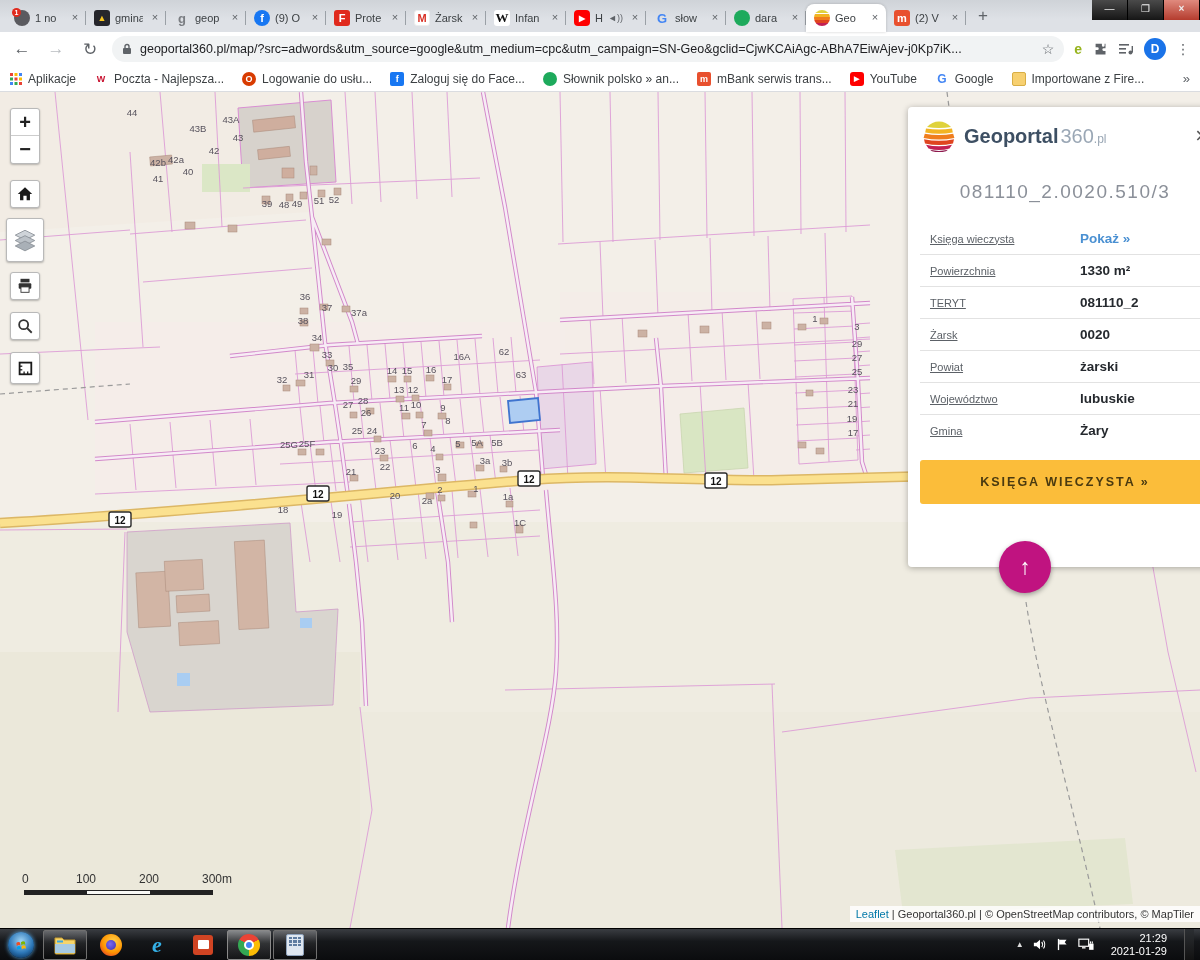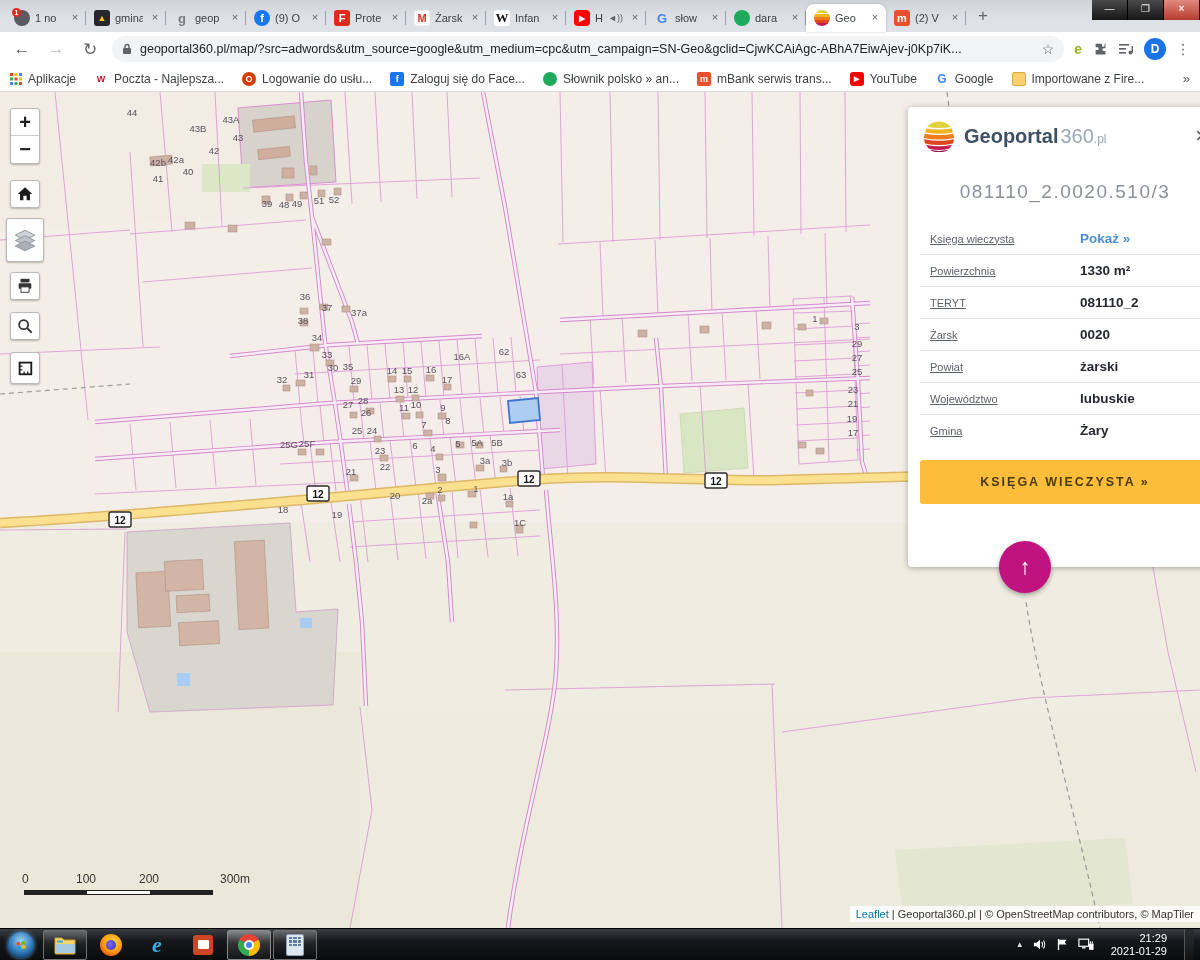--- a/index.html
+++ b/index.html
@@ -559,21 +559,21 @@
   </div>
   <div class="fab">
       <span>↑</span>
     </div>
 
   <div class="scalebar">
     <div class="scale-ticks">
       <span style="left:4px;">0</span>
       <span style="left:58px;">100</span>
       <span style="left:121px;">200</span>
-      <span style="left:202px;">300m</span>
+      <span style="left:184px;">300m</span>
     </div>
     <div class="scale-line">
         <i class="d"></i>
         <i class="l"></i>
         <i class="d"></i>
       </div>
   </div>
 
   <div class="attribution">
     <span class="lf">Leaflet</span><span> | Geoportal360.pl | © OpenStreetMap contributors, © MapTiler</span>

